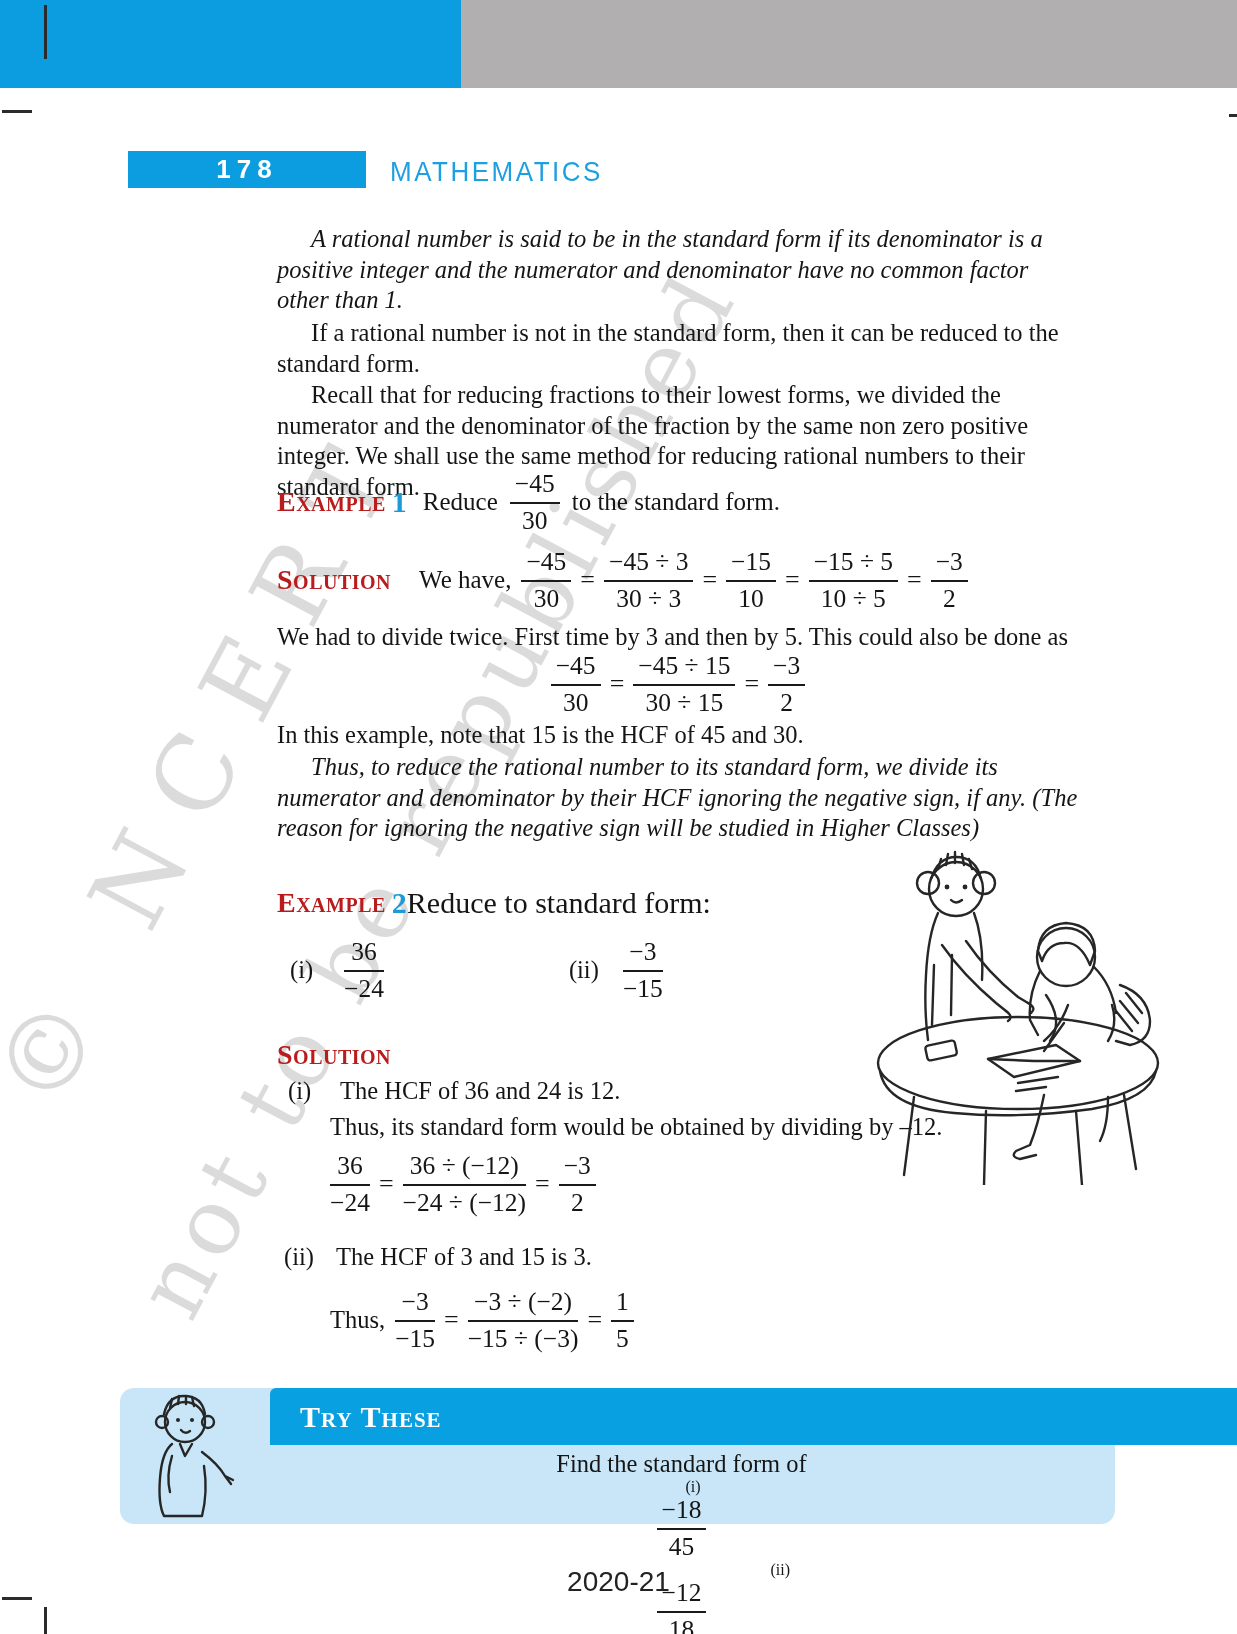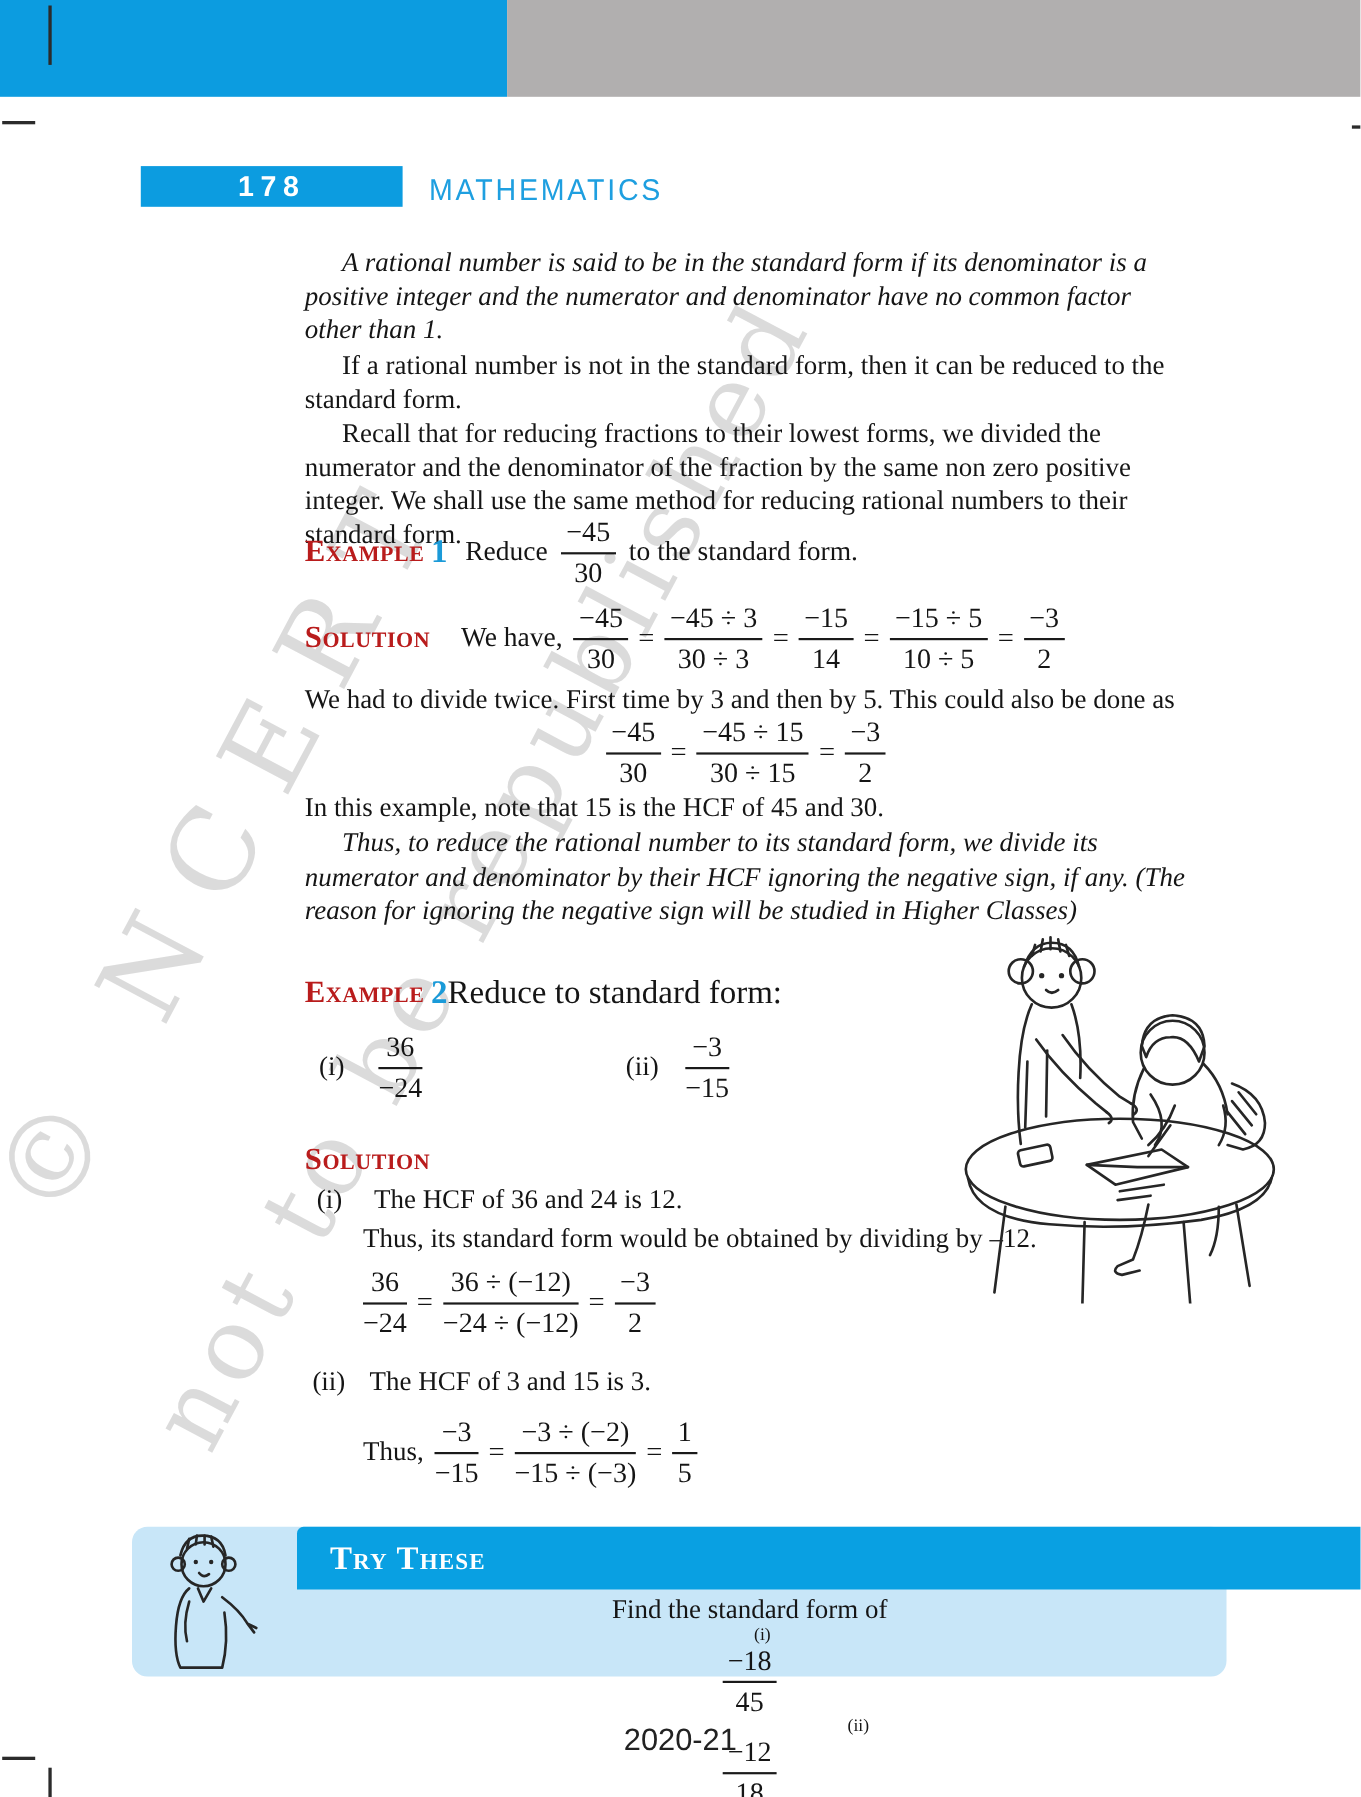--- a/index.html
+++ b/index.html
@@ -108,21 +108,21 @@
         <span class="fd">30</span>
       </span>
     <span class="eq">=</span>
     <span class="frac">
         <span class="fn">−45 ÷ 3</span>
         <span class="fd">30 ÷ 3</span>
       </span>
     <span class="eq">=</span>
     <span class="frac">
         <span class="fn">−15</span>
-        <span class="fd">14</span>
+        <span class="fd">10</span>
       </span>
     <span class="eq">=</span>
     <span class="frac">
         <span class="fn">−15 ÷ 5</span>
         <span class="fd">10 ÷ 5</span>
       </span>
     <span class="eq">=</span>
     <span class="frac">
         <span class="fn">−3</span>
         <span class="fd">2</span>

